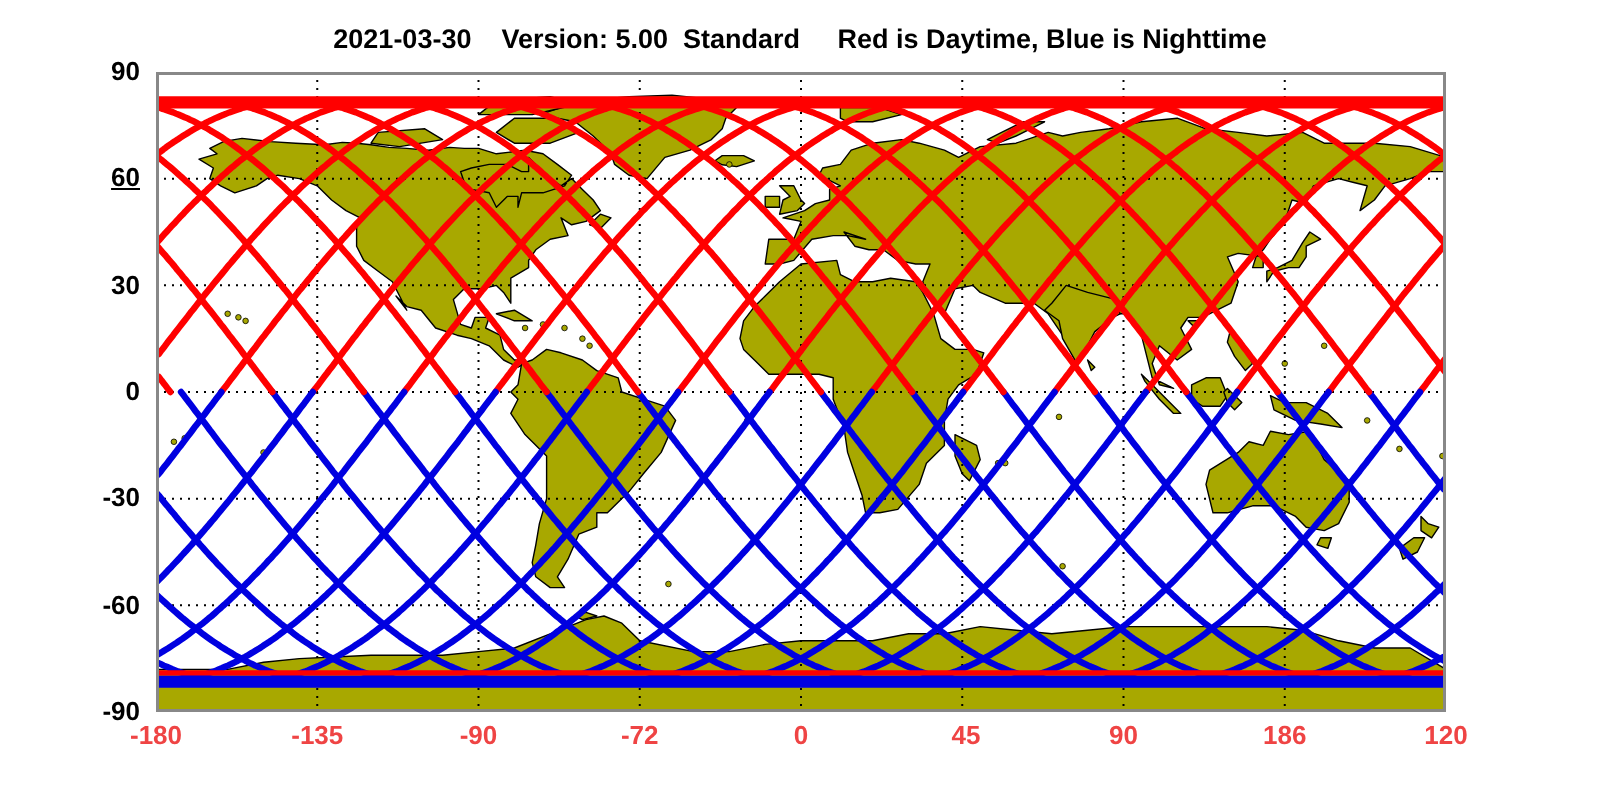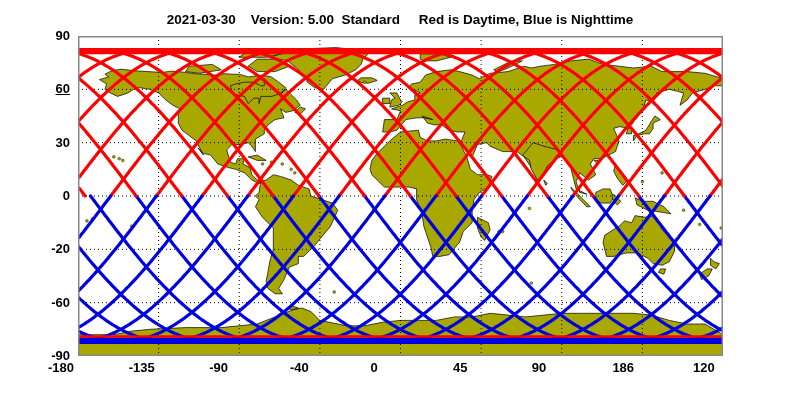--- a/index.html
+++ b/index.html
@@ -6,22 +6,22 @@
   body{width:800px;height:400px;overflow:hidden;
        font-family:"Liberation Sans","DejaVu Sans",sans-serif;}
   #root{position:relative;width:788px;height:400px;background:#fff;}
   #title{position:absolute;left:0;top:12px;width:800px;text-align:center;
          font-size:13.5px;font-weight:bold;color:#000;letter-spacing:0px;
          white-space:pre;}
   #plotwrap{position:absolute;left:78px;top:36px;width:645px;height:320px;}
   #plotsvg{display:block;width:645px;height:320px;}
   .ylab{position:absolute;font-size:13px;font-weight:bold;color:#000;
         text-align:right;width:36px;}
-  .xlab{position:absolute;font-size:13px;font-weight:bold;color:#000000;
-        width:60px;}
+  .xlab{position:absolute;font-size:13px;font-weight:bold;color:#ef4444;
+        text-align:center;width:60px;}
 </style>
 </head>
 <body>
 
 <div id="root">
 
   <div id="title">2021-03-30    Version: 5.00  Standard     Red is Daytime, Blue is Nighttime</div>
 
   <div id="plotwrap">
     <svg id="plotsvg" viewBox="0 0 645 320" preserveAspectRatio="none">
@@ -156,29 +156,29 @@
 
       <rect x="0" y="0" width="645" height="320" fill="none" stroke="#888888" stroke-width="3"></rect>
     </svg>
   </div>
 
   <div id="ylabels">
       <div class="ylab" style="left: 34px; top: 28px;">90</div>
       <div class="ylab" style="left: 34px; top: 81.3333px; text-decoration: underline;">60</div>
       <div class="ylab" style="left: 34px; top: 134.667px;">30</div>
       <div class="ylab" style="left: 34px; top: 188px;">0</div>
-      <div class="ylab" style="left: 34px; top: 241.333px;">-20</div>
+      <div class="ylab" style="left: 34px; top: 241.333px;">-30</div>
       <div class="ylab" style="left: 34px; top: 294.667px;">-60</div>
       <div class="ylab" style="left: 34px; top: 348px;">-90</div>
     </div>
   <div id="xlabels">
       <div class="xlab" style="left: 48px; top: 360px;">-180</div>
       <div class="xlab" style="left: 128.625px; top: 360px;">-135</div>
       <div class="xlab" style="left: 209.25px; top: 360px;">-90</div>
-      <div class="xlab" style="left: 289.875px; top: 360px;">-40</div>
+      <div class="xlab" style="left: 289.875px; top: 360px;">-72</div>
       <div class="xlab" style="left: 370.5px; top: 360px;">0</div>
       <div class="xlab" style="left: 453px; top: 360px;">45</div>
       <div class="xlab" style="left: 531.75px; top: 360px;">90</div>
       <div class="xlab" style="left: 612.375px; top: 360px;">186</div>
       <div class="xlab" style="left: 693px; top: 360px;">120</div>
     </div>
 
 </div>
 
 </body></html>

